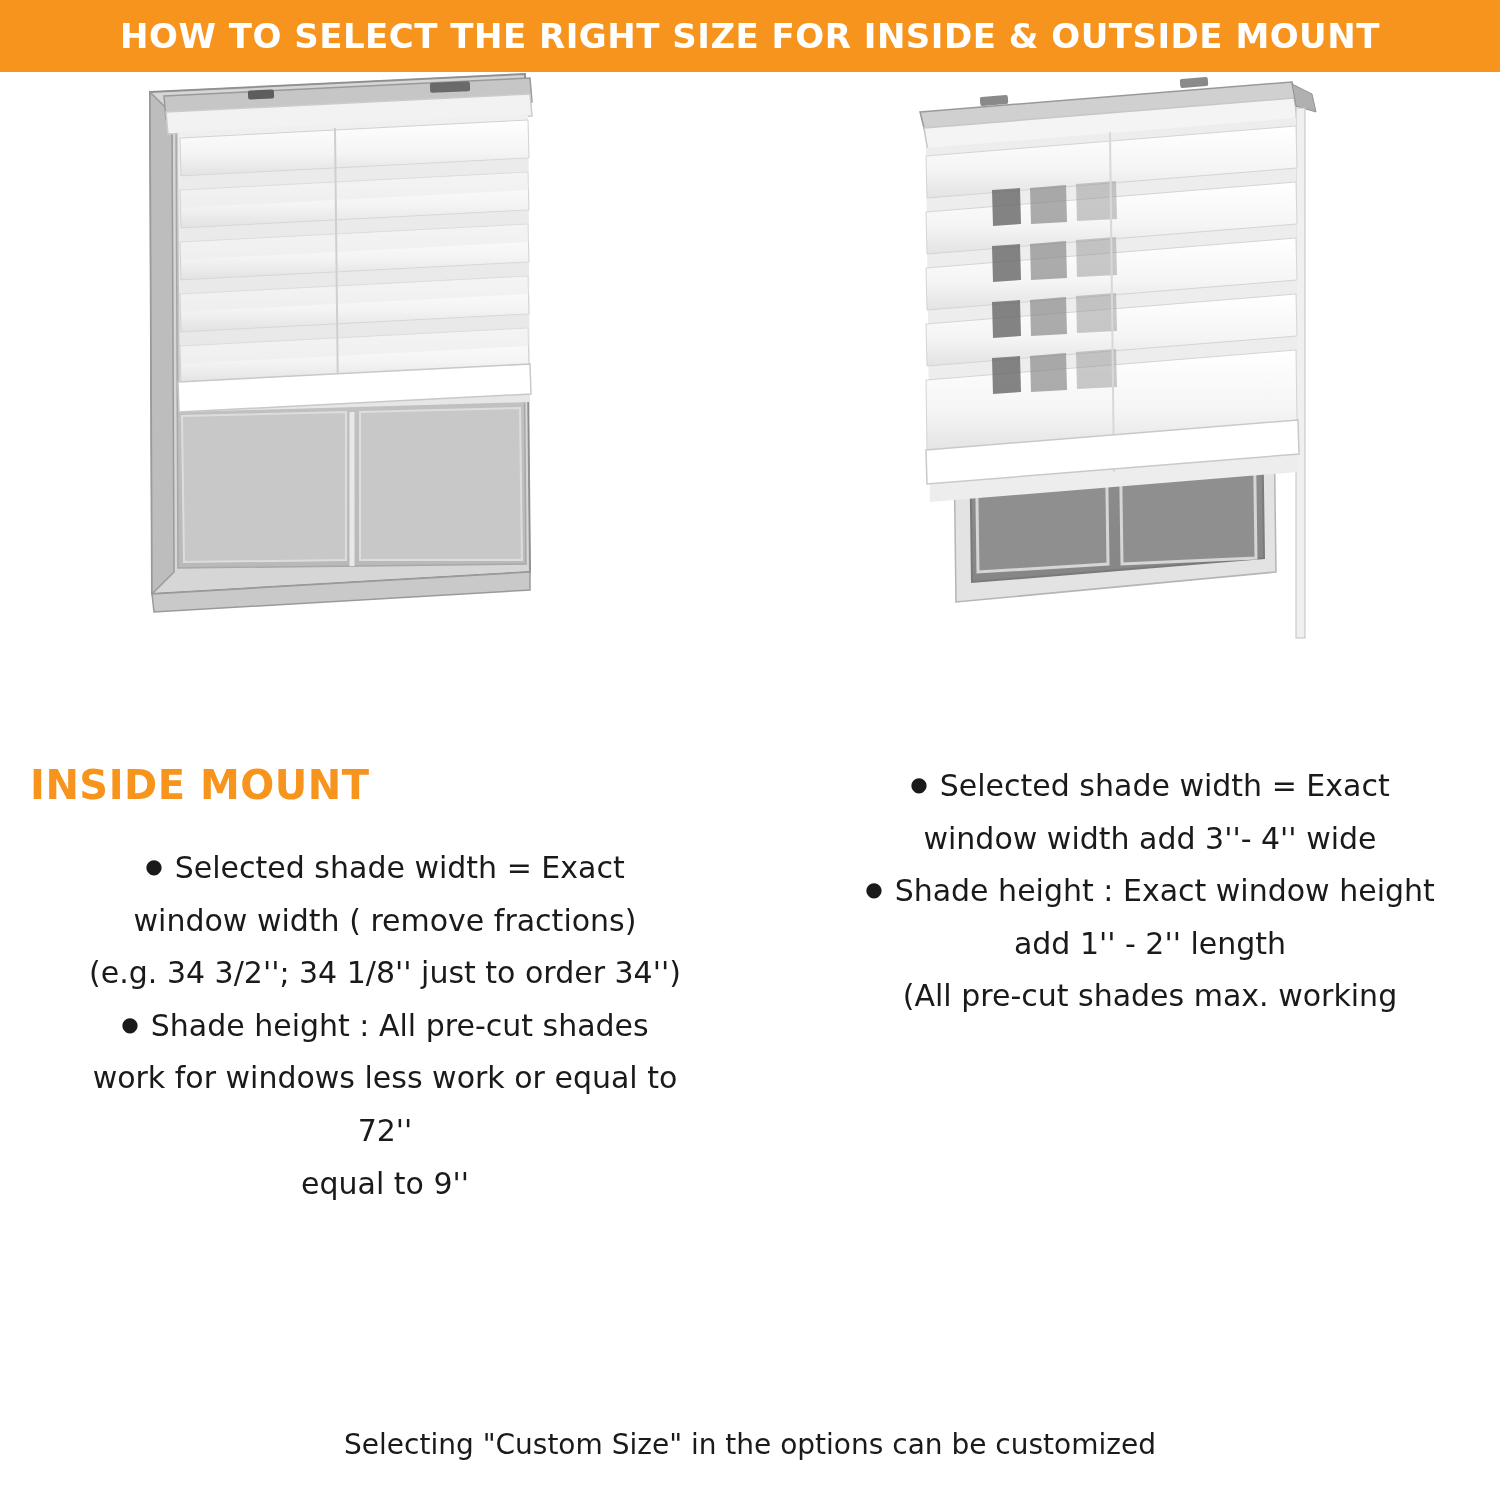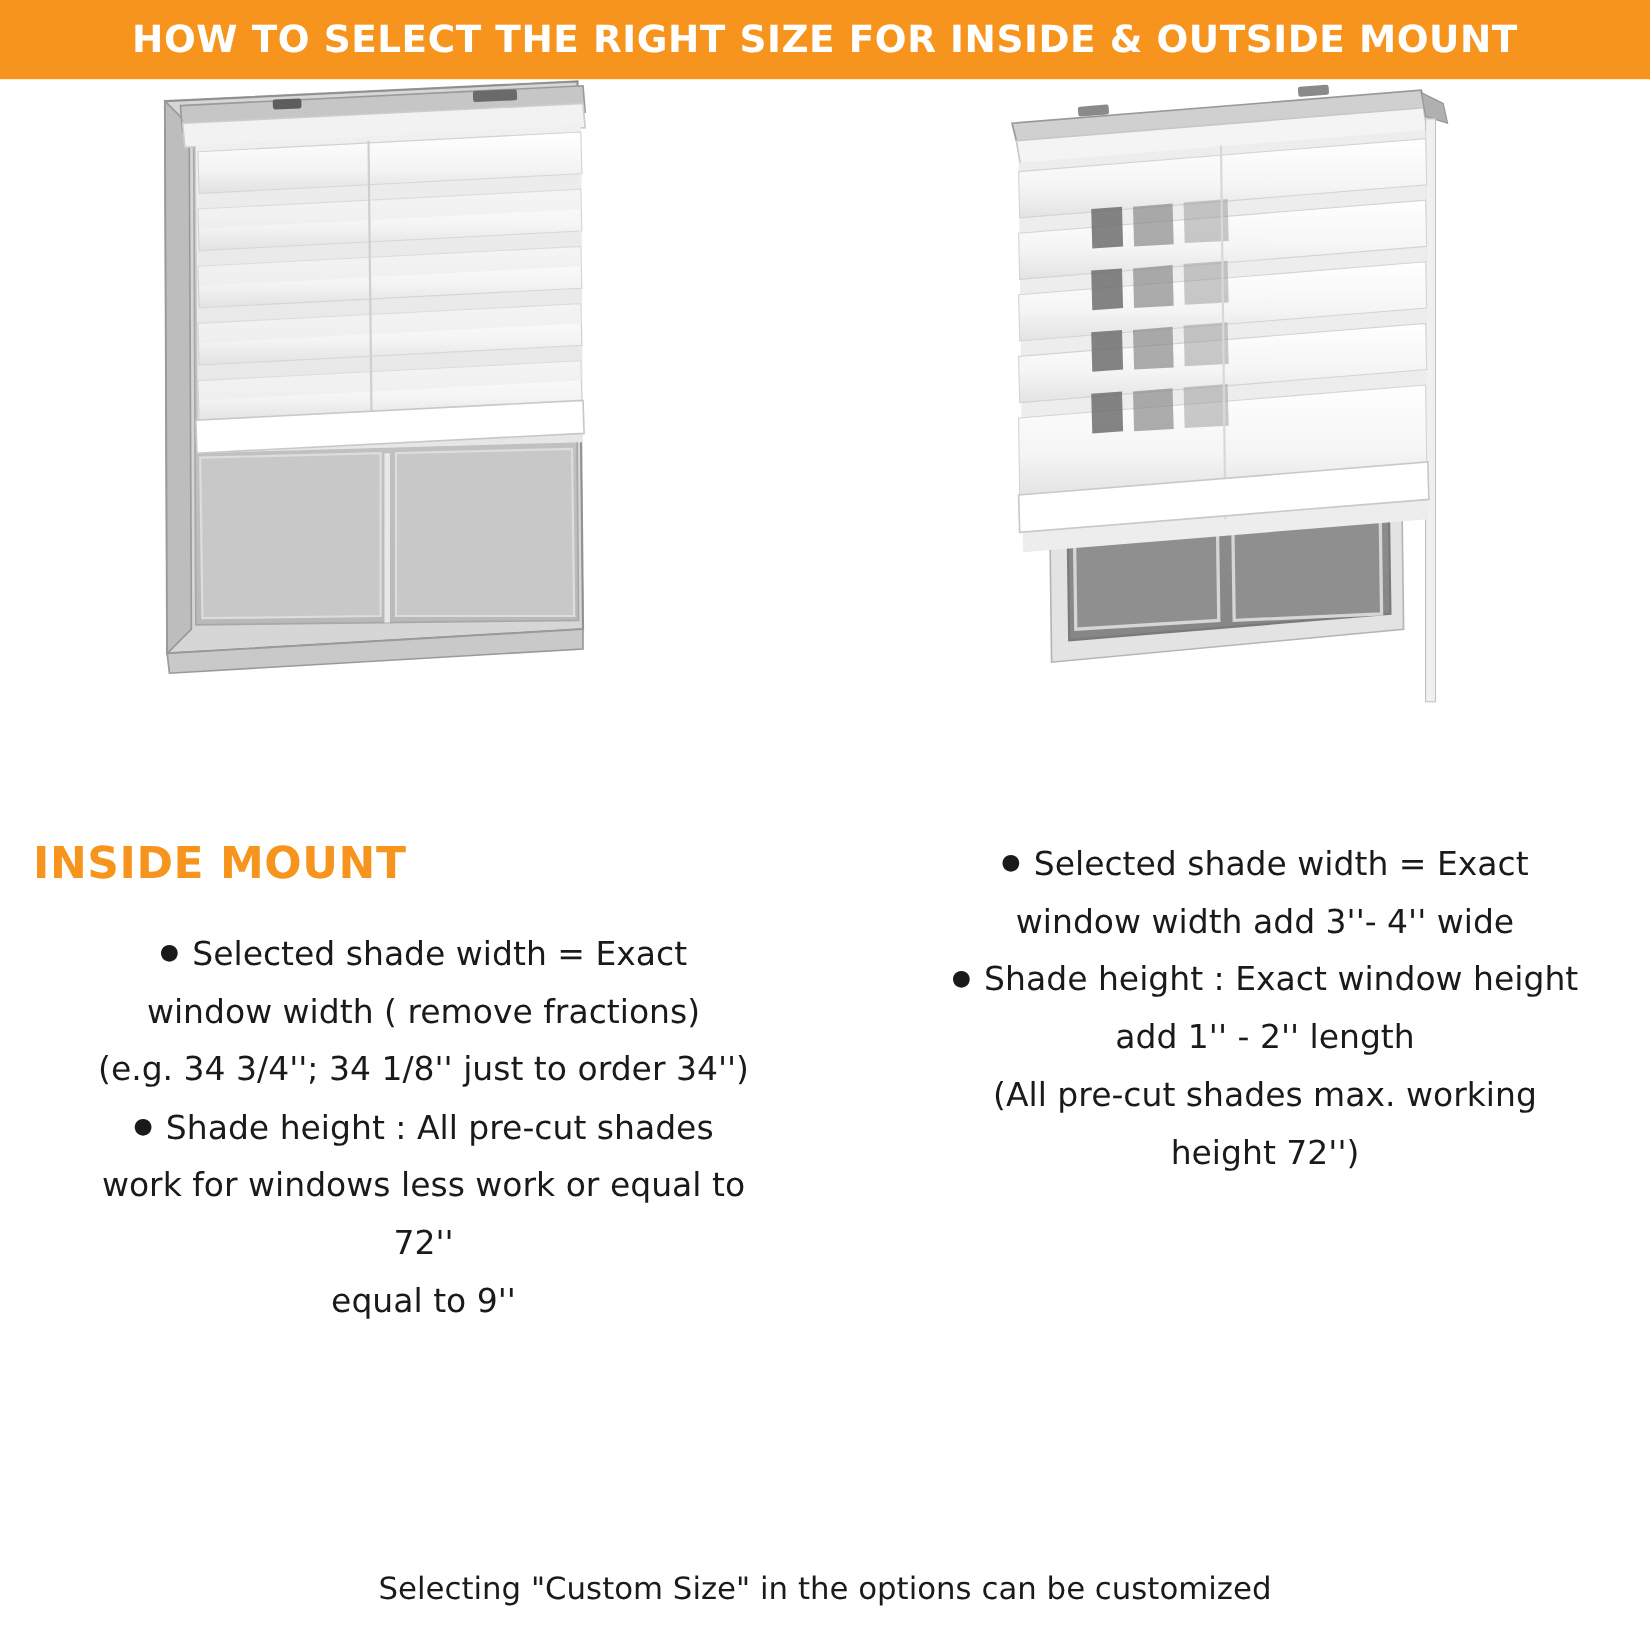--- a/index.html
+++ b/index.html
@@ -242,33 +242,32 @@
   </div>
 </div>
 
 <div class="columns">
 
   <div class="col left">
     <div class="col-title">INSIDE MOUNT</div>
     <ul class="bullet-list">
       <li class="bulleted"><span>Selected shade width = Exact</span></li>
       <li class="plain"><span>window width ( remove fractions)</span></li>
-      <li class="plain"><span>(e.g. 34 3/4''; 34 1/8'' just to order 34'')</span></li>
+      <li class="plain"><span>(e.g. 34 3/2''; 34 1/8'' just to order 34'')</span></li>
       <li class="bulleted"><span>Shade height : All pre-cut shades</span></li>
       <li class="plain"><span>work for windows less work or equal to</span></li>
       <li class="plain"><span>72''</span></li>
       <li class="plain"><span>equal to 9''</span></li>
     </ul>
   </div>
 
   <div class="col right">
     <ul class="bullet-list">
       <li class="bulleted"><span>Selected shade width = Exact</span></li>
       <li class="plain"><span>window width add 3''- 4'' wide</span></li>
       <li class="bulleted"><span>Shade height : Exact window height</span></li>
       <li class="plain"><span>add 1'' - 2'' length</span></li>
       <li class="plain"><span>(All pre-cut shades max. working</span></li>
-      <li class="plain"><span>height 72'')</span></li>
     </ul>
   </div>
 </div>
 
 <div class="footer-note">Selecting "Custom Size" in the options can be customized</div>
 
 </body></html>

